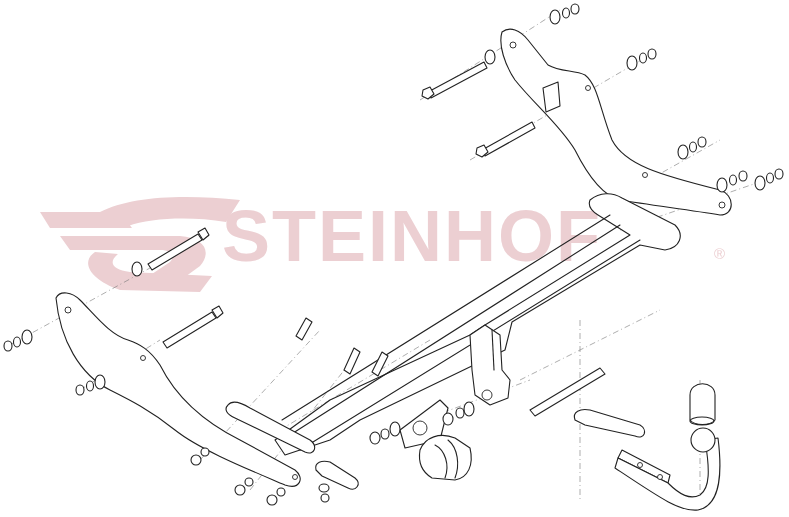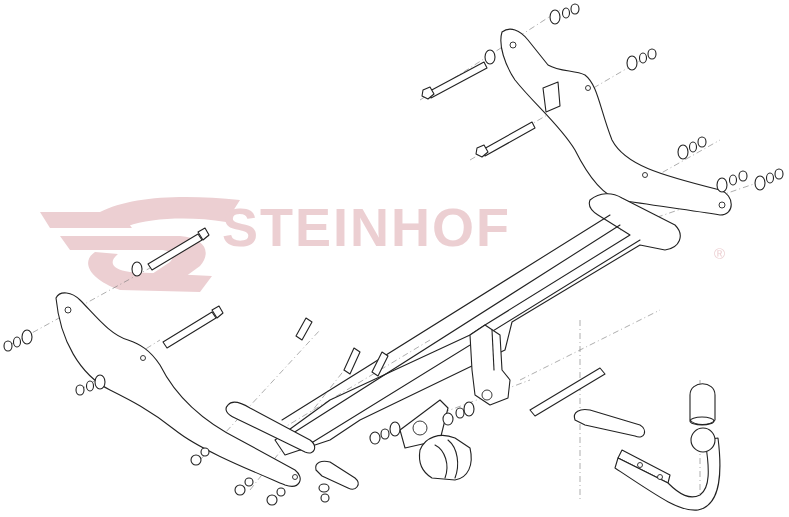--- a/index.html
+++ b/index.html
@@ -1,18 +1,18 @@
 <!DOCTYPE html>
 <html><head>
 <meta charset="utf-8">
 <style>
   html,body{margin:0;padding:0;background:#ffffff;}
   body{width:789px;height:517px;overflow:hidden;position:relative;font-family:"Liberation Sans",sans-serif;}
   #stage{position:absolute;left:0;top:0;width:789px;height:517px;}
-  .wm-text{position:absolute;left:222px;top:200px;font-family:"Liberation Sans",sans-serif;font-weight:bold;font-size:54px;letter-spacing:2px;line-height:1;}
+  .wm-text{position:absolute;left:222px;top:200px;font-family:"Liberation Sans",sans-serif;font-weight:bold;font-size:72px;letter-spacing:2px;line-height:1;}
   .wm-reg{position:absolute;left:714px;top:246px;font-size:15px;line-height:1;}
   svg{position:absolute;left:0;top:0;}
   .ln{fill:none;stroke:#222;stroke-width:1.1;stroke-linejoin:round;stroke-linecap:round;}
   .lnw{fill:#fff;stroke:#222;stroke-width:1.1;stroke-linejoin:round;}
   .dash{fill:none;stroke:#777;stroke-width:0.6;stroke-dasharray:6 3 1 3;}
   .hole{fill:#fff;stroke:#222;stroke-width:0.9;}
 </style>
 </head>
 <body>
 

